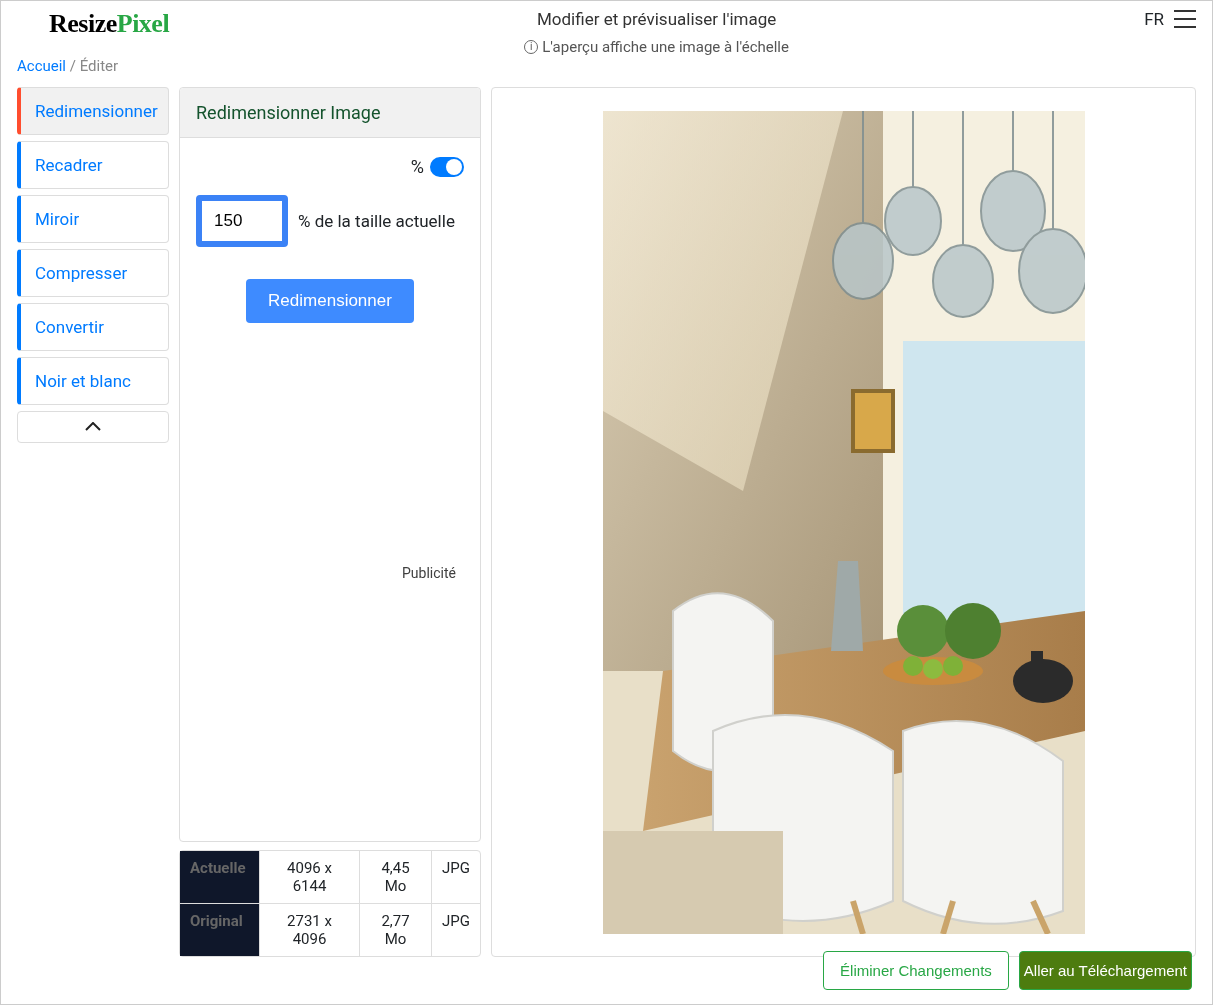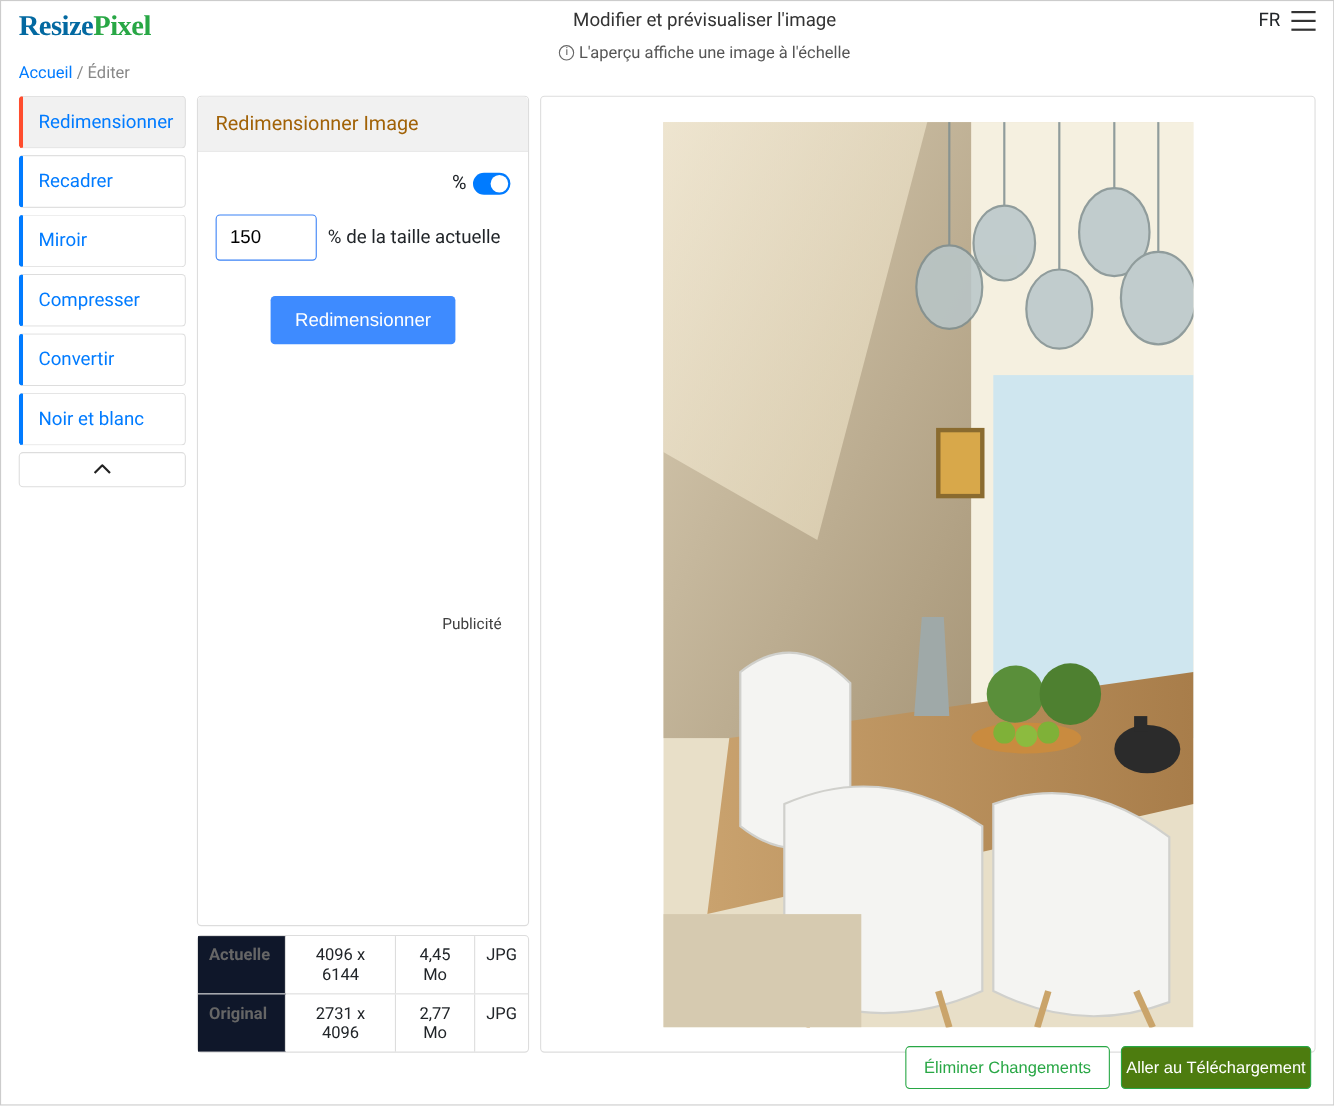--- a/index.html
+++ b/index.html
@@ -1,42 +1,42 @@
 <!DOCTYPE html>
 <html><head>
 <meta charset="utf-8">
 <style>
 * { box-sizing: border-box; margin: 0; padding: 0; }
 body { font-family: -apple-system, BlinkMacSystemFont, "Segoe UI", Roboto, sans-serif; font-size: 16px; color: #212529; background: #fff; width: 1213px; height: 1005px; border: 1px solid #ccc; position: relative; }
 .header { display: flex; align-items: flex-start; padding: 8px 16px 0 16px; height: 68px; }
 .logo { font-size: 26px; font-weight: bold; font-family: Georgia, serif; letter-spacing: -0.5px; }
-.logo .r1 { color: #0369a1; }
+.logo .r1 { color: #000000; margin-left: 32px; }
 .logo .r2 { color: #28a745; }
 .center-head { flex: 1; text-align: center; }
 .center-head .title { font-size: 17px; color: #333; margin-bottom: 6px; }
 .center-head .subtitle { font-size: 15px; color: #555; display: inline-flex; align-items: center; gap: 4px; }
 .right-head { display: flex; align-items: center; gap: 10px; font-size: 17px; }
 .hamburger { width: 22px; height: 18px; display: flex; flex-direction: column; justify-content: space-between; cursor: pointer; }
 .hamburger span { display: block; height: 2px; background: #333; }
 .breadcrumb { padding: 0 16px 12px 16px; font-size: 15px; color: #888; margin-top: -12px; }
 .breadcrumb a { color: #007bff; text-decoration: none; }
 .main { display: flex; gap: 10px; padding: 0 16px; height: 870px; }
 .sidebar { width: 152px; display: flex; flex-direction: column; gap: 6px; }
 .tab { border: 1px solid #ddd; border-left: 4px solid #007bff; border-radius: 4px; padding: 13px 14px; color: #007bff; font-size: 17px; cursor: pointer; background: #fff; }
 .tab.active { background: #f1f1f1; border-left-color: #ff4d2e; color: #007bff; }
 .collapse-btn { border: 1px solid #ddd; border-radius: 4px; height: 32px; display: flex; align-items: center; justify-content: center; cursor: pointer; }
 .panel-col { width: 302px; display: flex; flex-direction: column; }
 .panel { border: 1px solid #ddd; border-radius: 4px; display: flex; flex-direction: column; flex: 1; }
-.panel-head { background: #f1f1f1; padding: 14px 16px; border-bottom: 1px solid #ddd; font-size: 18px; color: #a16207; border-radius: 4px 4px 0 0; }
+.panel-head { background: #f1f1f1; padding: 14px 16px; border-bottom: 1px solid #ddd; font-size: 18px; color: #14532d; border-radius: 4px 4px 0 0; }
 .panel-body { padding: 18px 16px; flex: 1; display: flex; flex-direction: column; }
 .toggle-row { display: flex; justify-content: flex-end; align-items: center; gap: 6px; font-size: 18px; }
 .switch { width: 34px; height: 20px; background: #007bff; border-radius: 20px; position: relative; cursor: pointer; }
 .switch::after { content: ""; width: 16px; height: 16px; background: #fff; border-radius: 50%; position: absolute; top: 2px; right: 2px; }
 .input-row { display: flex; align-items: center; gap: 10px; margin-top: 18px; }
-.input-row input { width: 92px; padding: 10px 12px; border: 1px solid #3b82f6; border-radius: 4px; font-size: 17px; }
+.input-row input { width: 92px; padding: 10px 12px; border: 6px solid #3b82f6; border-radius: 4px; font-size: 17px; }
 .input-row span { font-size: 17px; }
 .resize-btn { margin: 32px auto 0; padding: 12px 22px; background: #3e8bff; color: #fff; border: none; border-radius: 4px; font-size: 17px; cursor: pointer; }
 .ad-label { text-align: right; font-size: 14px; color: #404040; margin-top: auto; margin-bottom: auto; padding-right: 8px; }
 .info-tables { margin-top: 8px; border: 1px solid #ddd; border-radius: 4px; font-size: 15px; }
 .info-row { display: flex; }
 .info-row > div { padding: 8px 10px; border-right: 1px solid #ddd; text-align: center; }
 .info-row:first-child { border-bottom: 1px solid #ddd; }
 .info-row > div:last-child { border-right: none; }
 .info-row > div:nth-child(1) { width: 80px; font-weight: bold; color: #666; text-align: left; background: #0f172a; }
 .info-row > div:nth-child(2) { flex: 1; }

